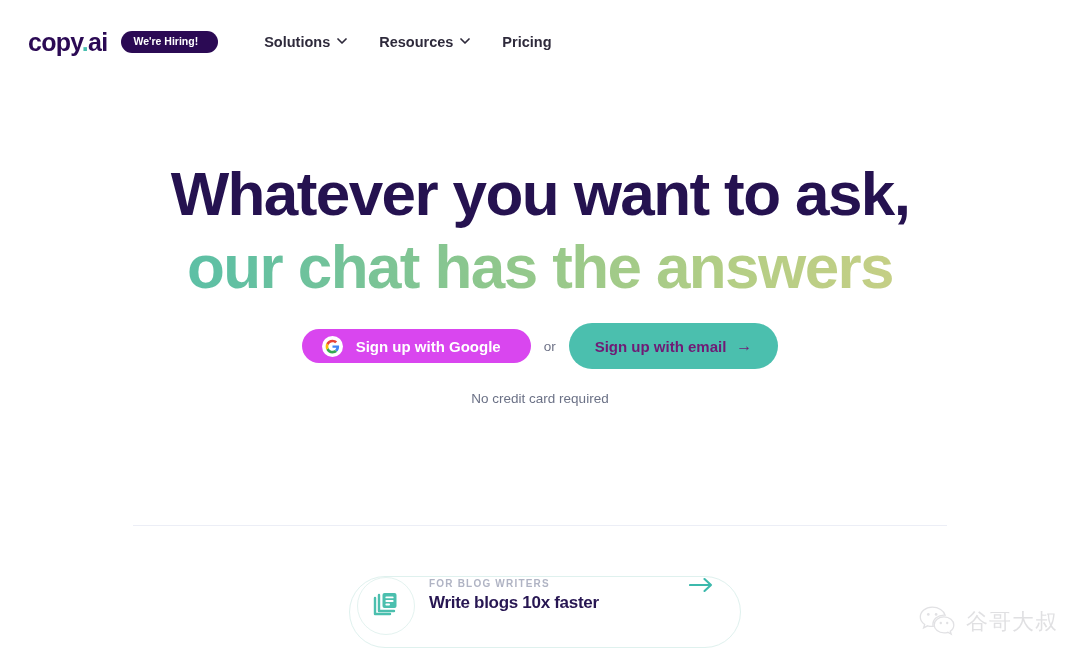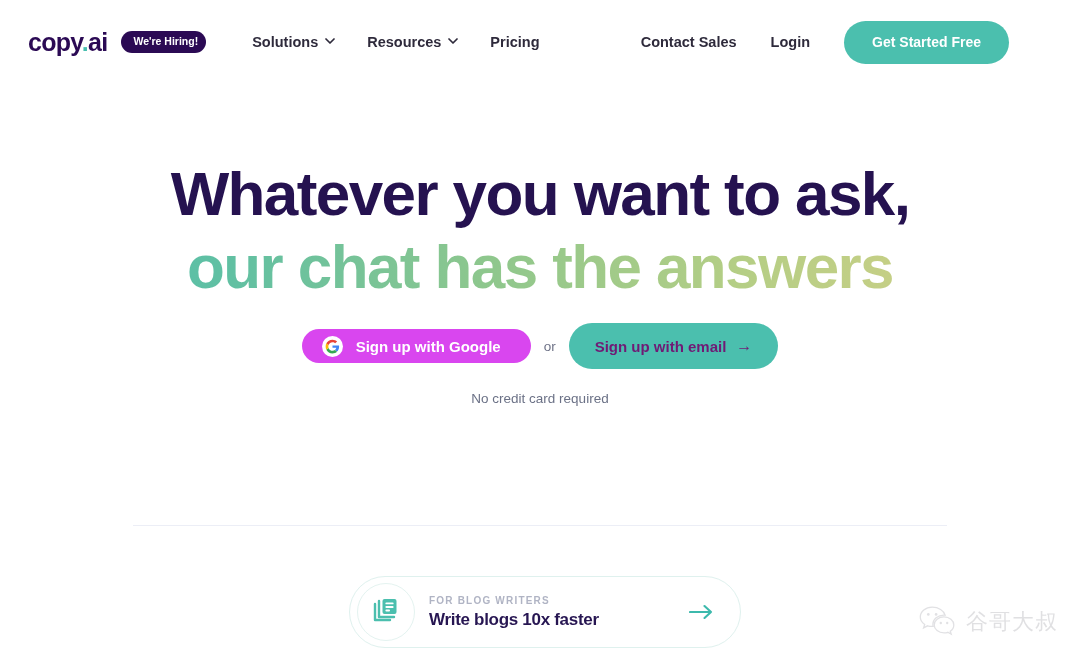--- a/index.html
+++ b/index.html
@@ -45,21 +45,21 @@
   }
   .logo .dot { color: #47bfaf; }
 
   .hiring-badge {
     margin-left: 14px;
     background: #2b0a54;
     color: #ffffff;
     font-size: 10.5px;
     font-weight: bold;
     border-radius: 999px;
-    padding: 5px 8px 6px 12px;
+    padding: 5px 20px 6px 12px;
     line-height: 1;
     white-space: nowrap;
   }
 
   .nav-links {
     display: flex;
     align-items: center;
     margin-left: 46px;
     gap: 32px;
   }
@@ -224,21 +224,21 @@
   
   .feature-card {
     position: absolute;
     left: 349px;
     top: 576px;
     width: 392px;
     height: 72px;
     border: 1px solid #dff1ee;
     border-radius: 999px;
     display: flex;
-    align-items: center;
+    align-items: flex-start;
     background: #ffffff;
     cursor: pointer;
   }
 
   .feature-icon-ring {
     width: 58px;
     height: 58px;
     margin-left: 7px;
     border-radius: 50%;
     border: 1px solid #e4f3f0;
@@ -325,25 +325,20 @@
                 <path d="M1 3 L5 7 L9 3" fill="none" stroke="#2e2a3b" stroke-width="1.7" stroke-linecap="round" stroke-linejoin="round"></path>
               </svg>
           </span>
         </div>
         <div class="nav-link">
           <span>Pricing</span>
         </div>
       </div>
     </div>
 
-    <div class="nav-right">
-      <div class="nav-link-plain">Contact Sales</div>
-      <div class="nav-link-plain">Login</div>
-      <button class="btn-cta-nav">Get Started Free</button>
-    </div>
 
   </div>
 
   <div class="hero">
 
     <h1 class="headline">
       <span class="line1">Whatever you want to ask,</span>
       <span class="line2">our chat has the answers</span>
     </h1>
 

